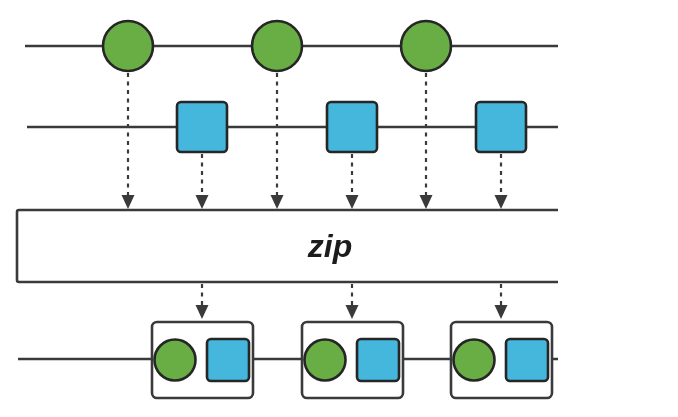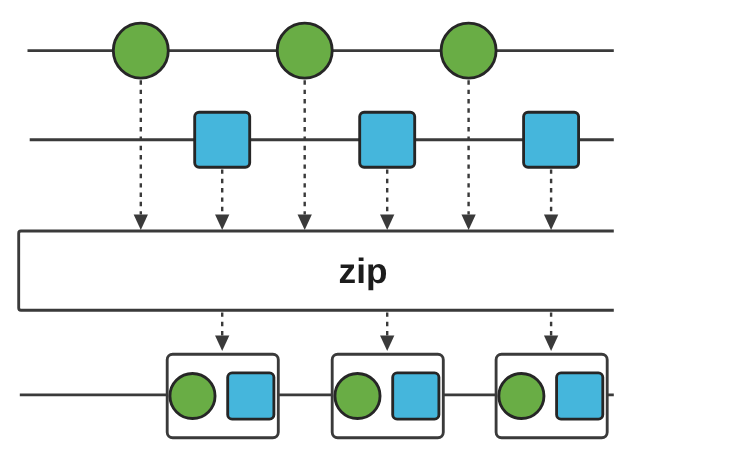--- a/index.html
+++ b/index.html
@@ -7,20 +7,21 @@
     padding: 0;
     background: #ffffff;
     font-family: "Liberation Sans", sans-serif;
   }
   .stage {
     width: 558px;
     height: 417px;
     position: relative;
     background: #ffffff;
     overflow: hidden;
+    font-style: italic;
   }
   svg {
     display: block;
     width: 678px;
     height: 417px;
   }
   #operator-label {
     font-family: "Liberation Sans", sans-serif;
     font-weight: bold;
     font-size: 32px;

